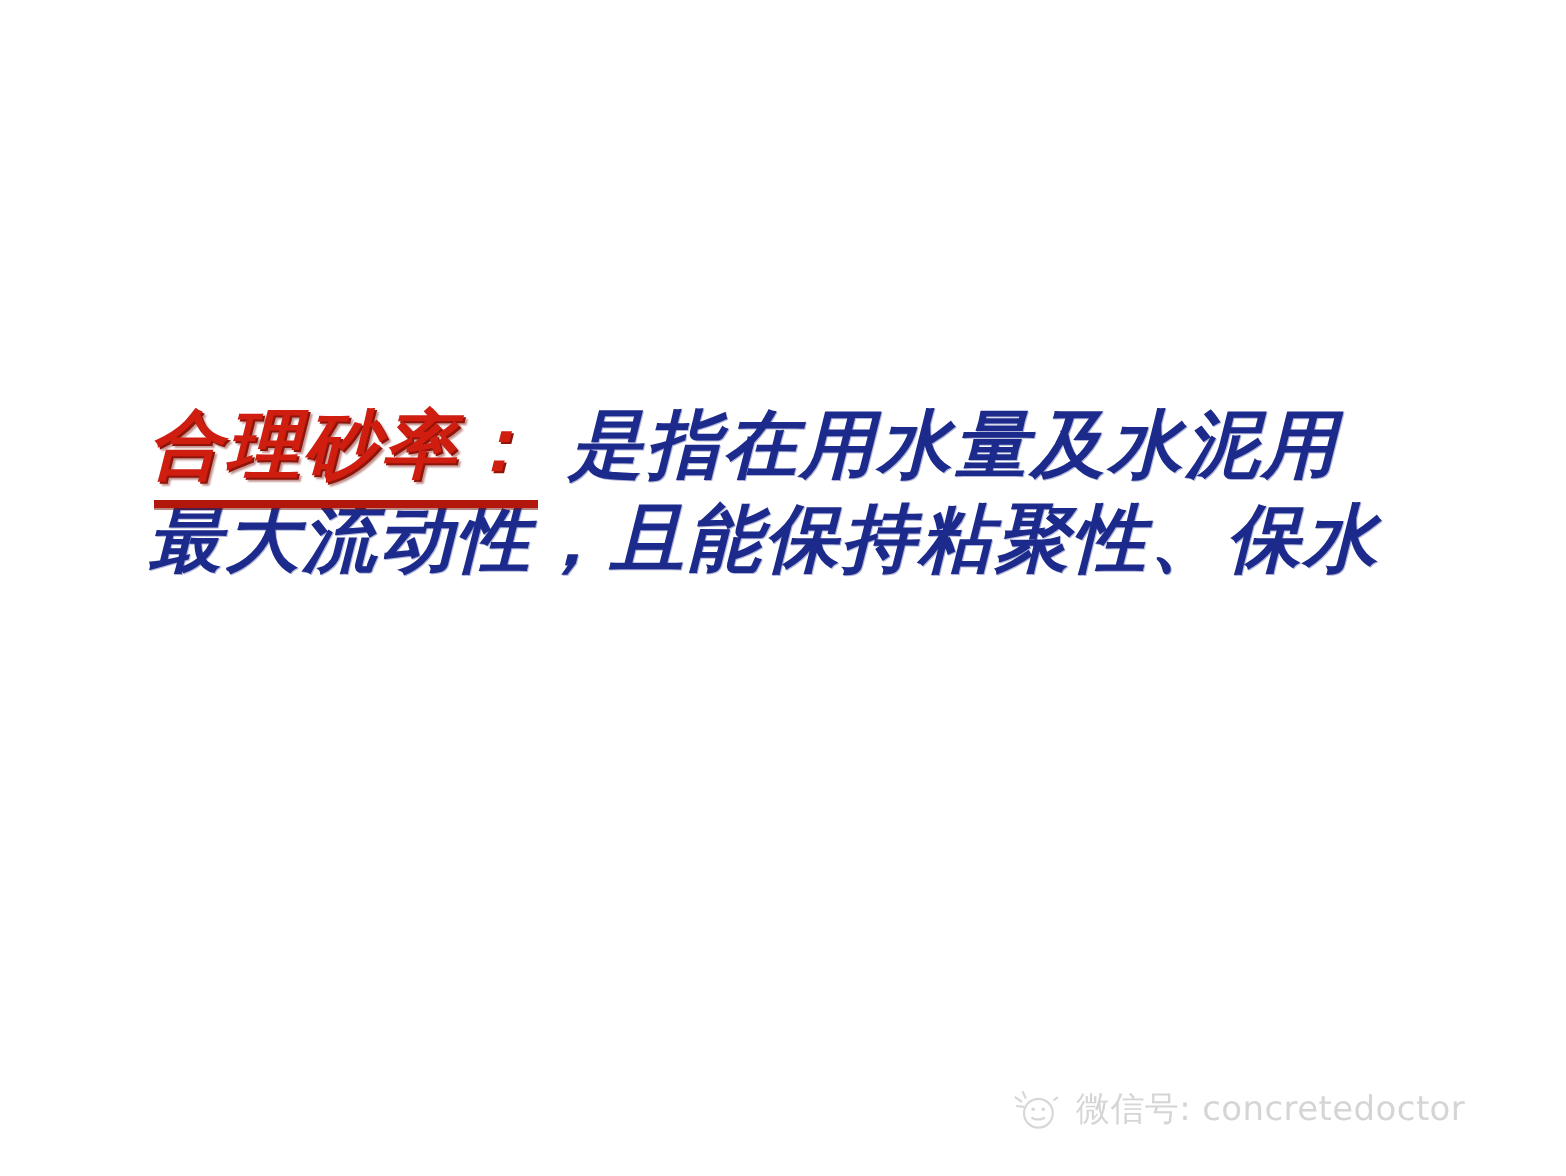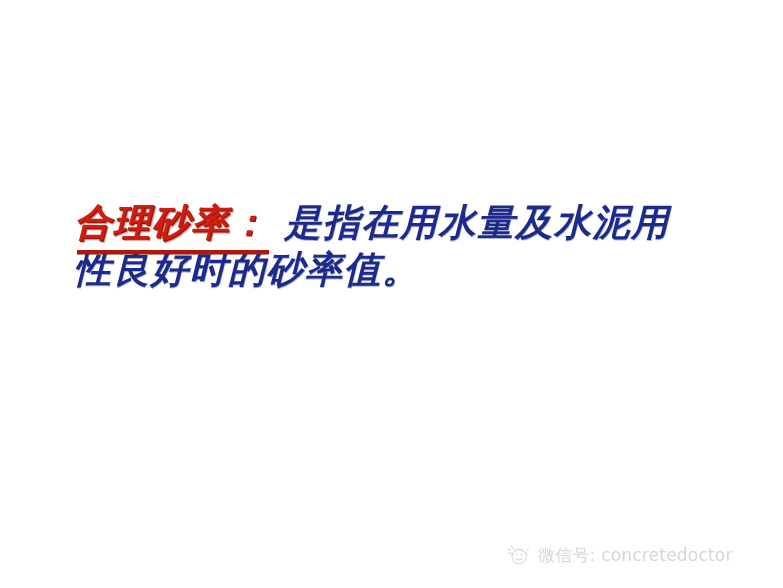--- a/index.html
+++ b/index.html
@@ -114,24 +114,24 @@
 <div id="slide">
 
   <div id="body-block">
 
     <div class="text-line line-1">
       <span class="heading-term">合理砂率</span><span class="heading-colon">：</span><span class="lead-space"></span><span class="body-text">是指在用水量及水泥用</span>
       <div id="heading-underline"></div>
     </div>
 
 
+    <div class="text-line">
+      <span class="body-text">最大流动性，且能保持粘聚性、保水</span>
+    </div>
 
-    <div class="text-line">
-      <span class="body-text">性良好时的砂率值。</span>
-    </div>
 
   </div>
 
   <div id="watermark">
     <svg id="watermark-icon" viewBox="0 0 26 26" fill="none" stroke="#b8b8b8" stroke-width="1.1">
       <circle cx="14.2" cy="14.6" r="7.2"></circle>
       <circle cx="11.6" cy="12.6" r="0.9" fill="#b8b8b8" stroke="none"></circle>
       <circle cx="16.6" cy="12.6" r="0.9" fill="#b8b8b8" stroke="none"></circle>
       <path d="M10.8 16.6c1.2 1.5 5.2 1.5 6.6 0"></path>
       <path d="M2.4 6.4l3.6 2.6"></path>

